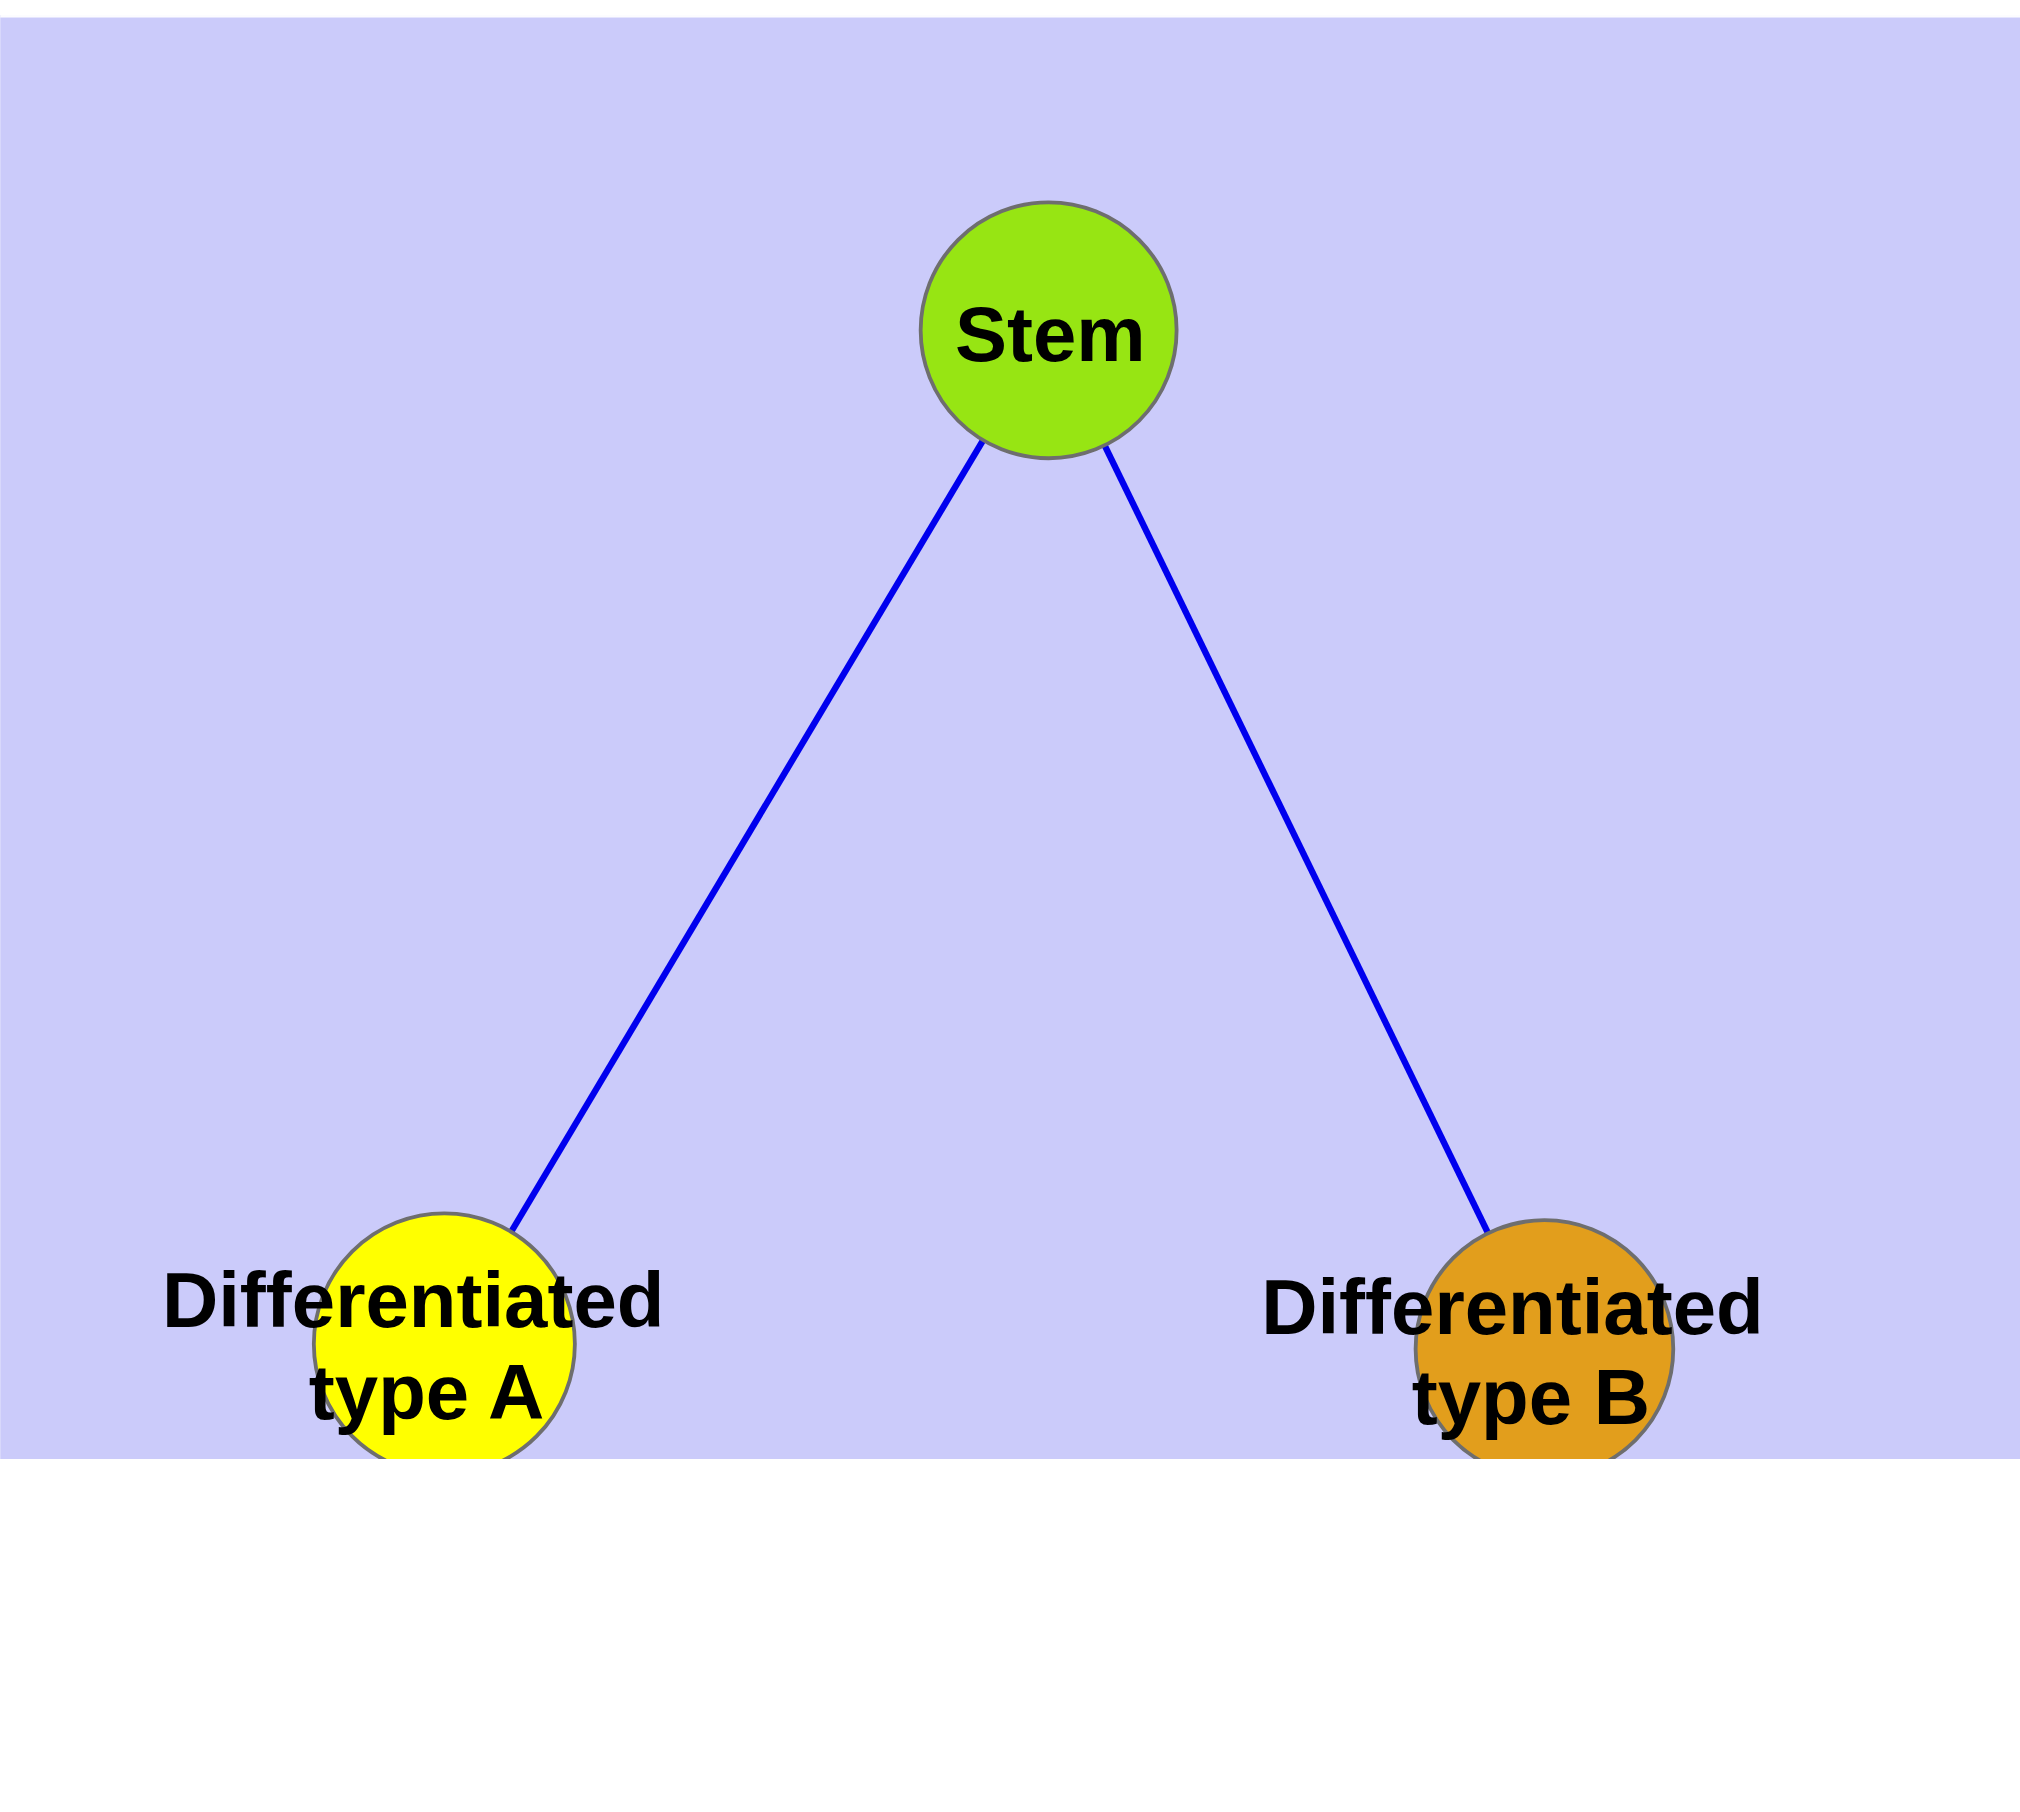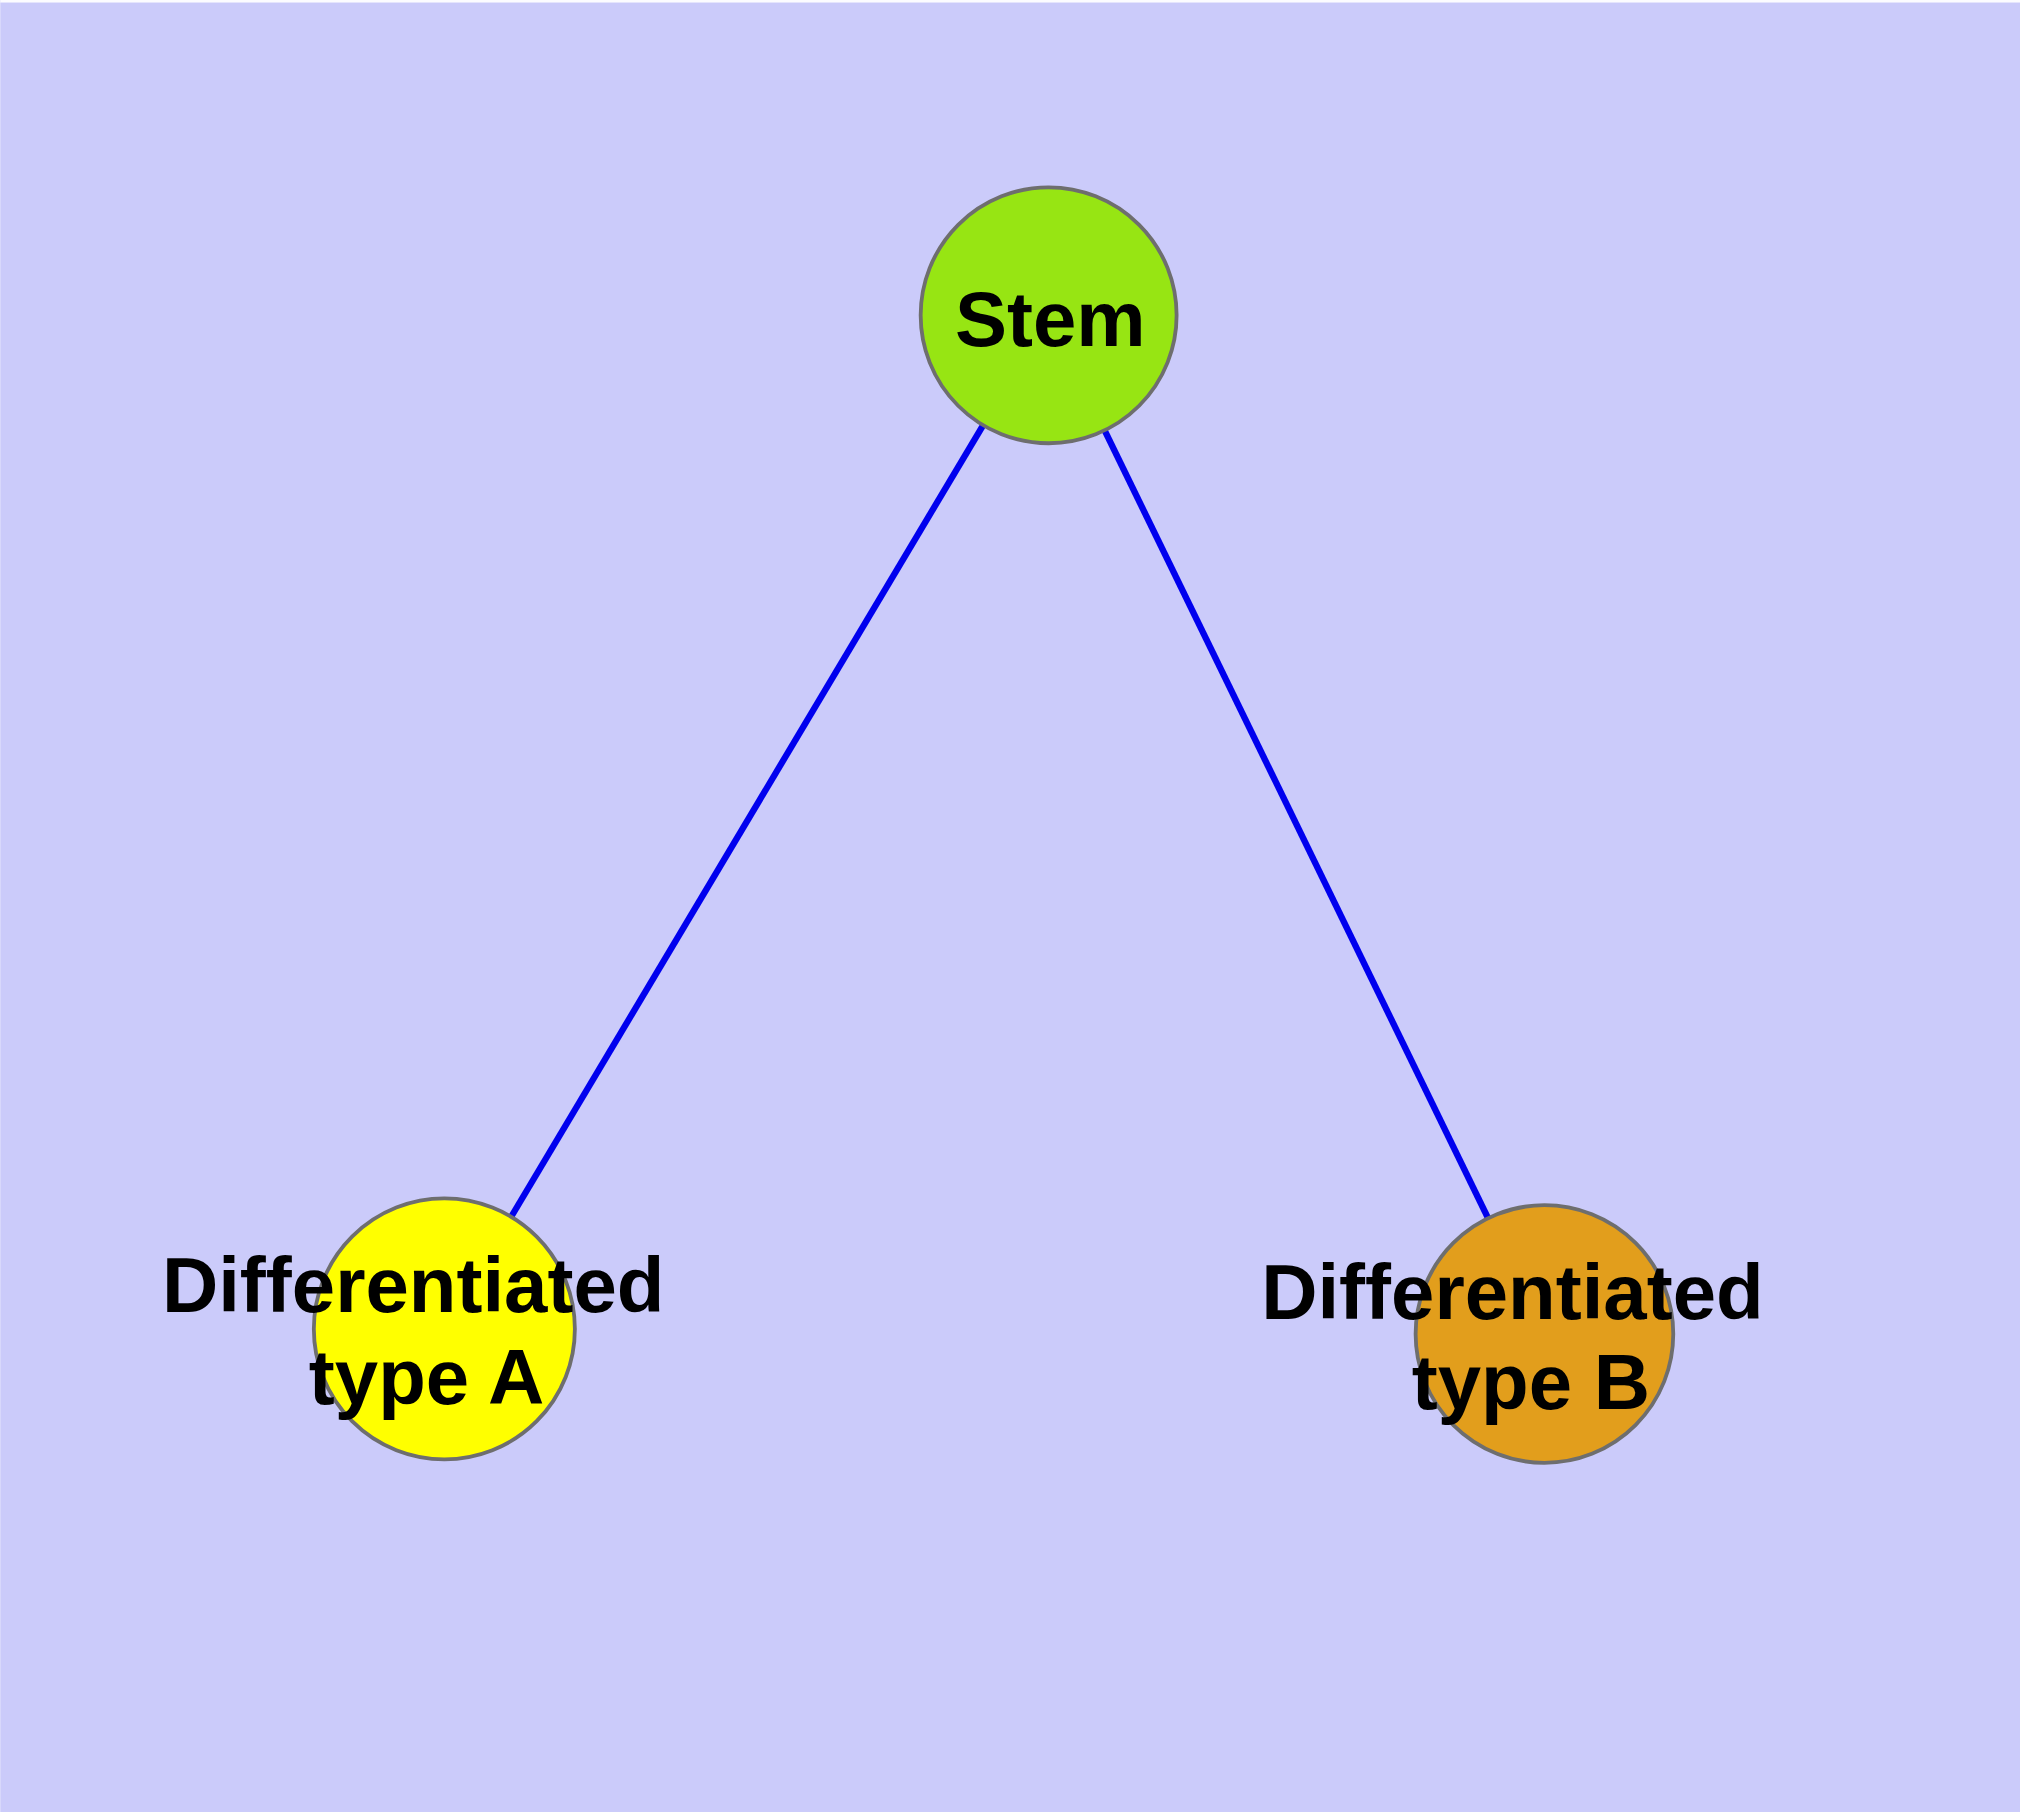--- a/index.html
+++ b/index.html
@@ -3,22 +3,23 @@
 <meta charset="utf-8">
 <style>
   html, body {
     margin: 0;
     padding: 0;
     background: #ffffff;
   }
   .canvas-wrap {
     position: relative;
     width: 2021px;
-    height: 1812px;
+    height: 1444px;
     overflow: hidden;
+    margin-top: 15px;
   }
   svg.graph {
     display: block;
     width: 2021px;
     height: 1812px;
   }
   .node-label {
     font-family: "Liberation Sans", sans-serif;
     font-weight: bold;
     font-size: 92px;

